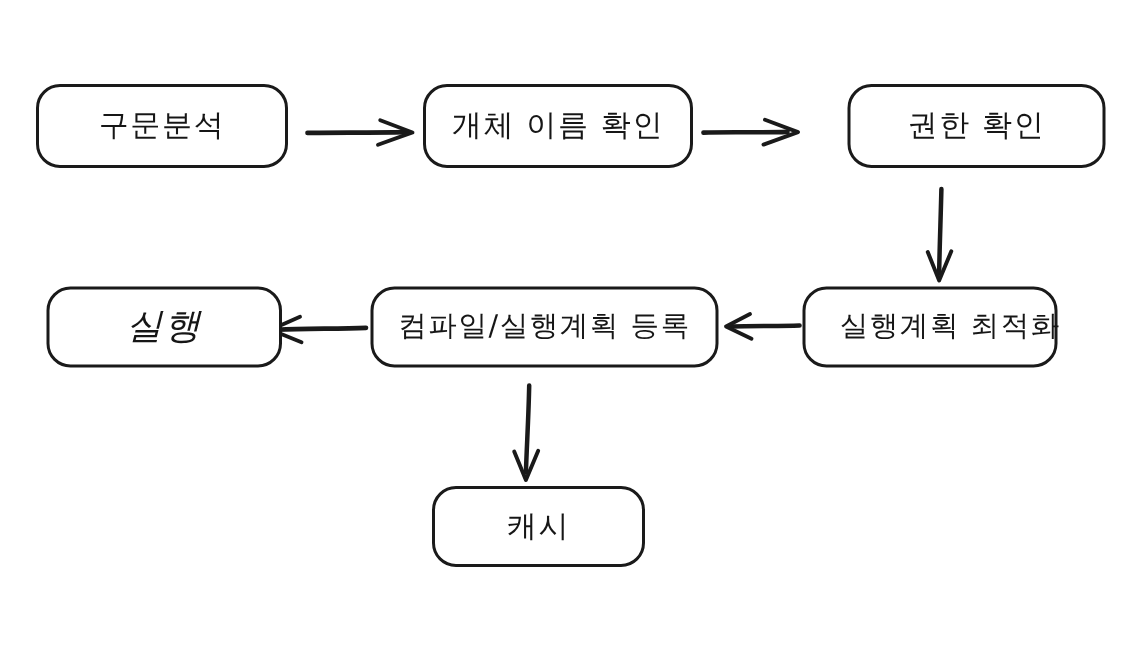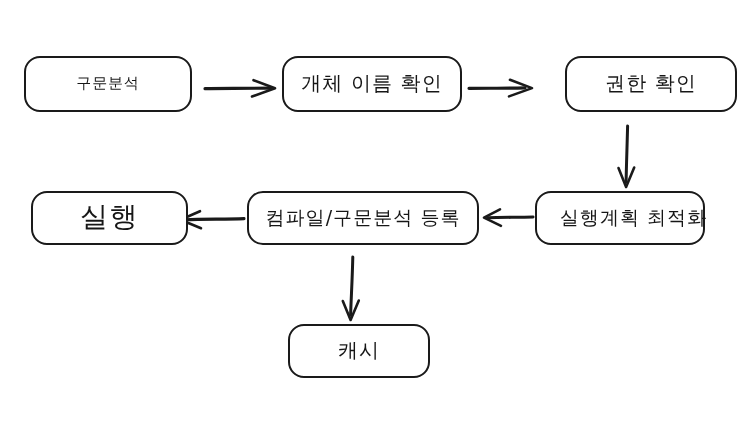--- a/index.html
+++ b/index.html
@@ -83,41 +83,41 @@
     </svg>
   </div>
 
   <div class="edge" style="left:337px; top:253px; width:32px; height:72px;">
     <svg width="32" height="72" viewBox="0 0 32 72">
       <path d="M15.8 4 C 15.4 24, 14.2 44, 13.6 62" stroke="#1a1a1a" stroke-width="3" fill="none" stroke-linecap="round"></path>
       <path d="M5.8 48 L 13.6 67 L 21.8 47.5" stroke="#1a1a1a" stroke-width="2.6" fill="none" stroke-linecap="round" stroke-linejoin="round"></path>
     </svg>
   </div>
 
-  <div class="node" style="left:24px; top:56px; width:168px; height:56px; font-size:15px;">
+  <div class="node" style="left:24px; top:56px; width:168px; height:56px; font-size:20px;">
     <span class="node-label">구문분석</span>
   </div>
 
   <div class="node" style="left:282px; top:56px; width:180px; height:56px; font-size:20px;">
     <span class="node-label">개체 이름 확인</span>
   </div>
 
   <div class="node" style="left:565px; top:56px; width:172px; height:56px; font-size:20px;">
     <span class="node-label">권한 확인</span>
   </div>
 
   <div class="node" style="left:535px; top:191px; width:170px; height:54px; font-size:19px;padding-left:27px;">
     <span class="node-label">실행계획 최적화</span>
   </div>
 
   <div class="node" style="left:247px; top:191px; width:232px; height:54px; font-size:19px;">
-    <span class="node-label">컴파일/구문분석 등록</span>
+    <span class="node-label">컴파일/실행계획 등록</span>
   </div>
 
-  <div class="node" style="left:31px; top:191px; width:157px; height:54px; font-size:28px;">
+  <div class="node" style="left:31px; top:191px; width:157px; height:54px; font-size:24px;font-style:italic;">
     <span class="node-label">실행</span>
   </div>
 
   <div class="node" style="left:288px; top:324px; width:142px; height:54px; font-size:20px;">
     <span class="node-label">캐시</span>
   </div>
 
 </div>
 
 </body></html>

